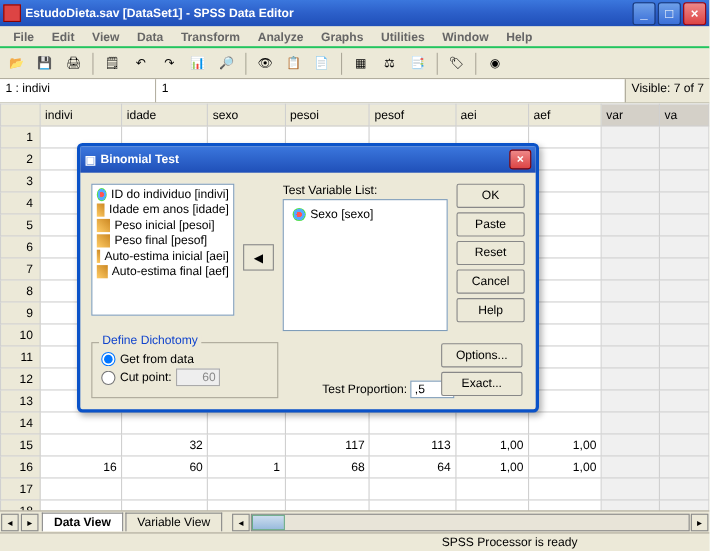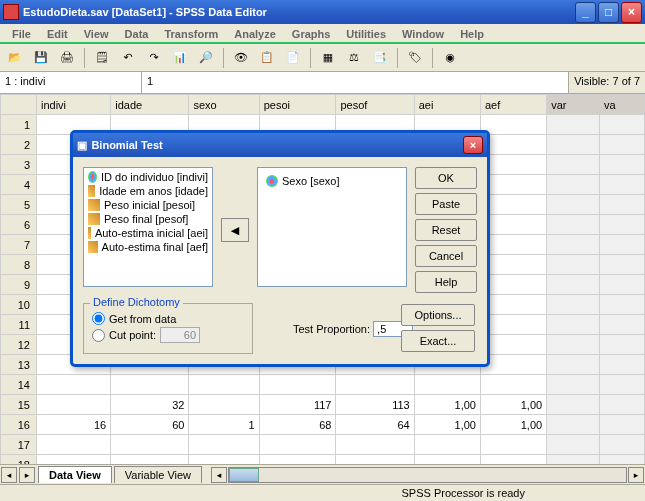--- a/index.html
+++ b/index.html
@@ -66,21 +66,21 @@
 .testlist { width: 150px; height: 120px; background: #fff; border: 1px solid #7f9db9; padding: 6px; }
 .btnstack { display: flex; flex-direction: column; gap: 4px; }
 .dlgbtn { width: 62px; height: 22px; border: 1px solid #888; background: #ece9d8; cursor: pointer; border-radius: 2px; }
 .grpbox { border: 1px solid #aca899; padding: 6px 8px 8px 8px; position: relative; width: 170px; }
 .grpbox .cap { position: absolute; top: -8px; left: 6px; background: #ece9d8; padding: 0 3px; color: #14c; }
 .radio { display: flex; align-items: center; gap: 4px; margin: 2px 0; }
 .radio input { margin:0; }
 .cutin { width: 40px; border:1px solid #aaa; background:#eee; color:#888; text-align:right; padding:1px 3px; }
 .propin { width: 40px; border: 1px solid #7f9db9; background: #fff; padding: 1px 3px; }
 .bottombtns { position:absolute; right:12px; bottom:12px; display:flex; flex-direction:column; gap:4px; }
-.row2 { display:flex; align-items:center; gap:40px; padding:0 10px 10px 10px; }
+.row2 { display:flex; align-items:flex-end; gap:40px; padding:0 10px 10px 10px; }
 </style>
 </head>
 <body>
 
 <div class="titlebar">
   <span class="icon"></span>
   <span class="title">EstudoDieta.sav [DataSet1] - SPSS Data Editor</span>
   <div class="winbtns">
     <div class="winbtn">_</div>
     <div class="winbtn">□</div>
@@ -416,20 +416,21 @@
         </div>
         <div class="listitem">
           <span class="varicon ruler"></span>
           <span>Auto-estima final [aef]</span>
         </div>
       </div>
     <div class="midcol">
       <button class="movebtn">◀</button>
     </div>
     <div class="testcol">
+      <span class="lbl">Test Variable List:</span>
       <div class="testlist" id="testvars">
           <div class="listitem">
             <span class="varicon nom"></span>
             <span>Sexo [sexo]</span>
           </div>
         </div>
     </div>
     <div class="btnstack">
       <button class="dlgbtn">OK</button>
       <button class="dlgbtn">Paste</button>

